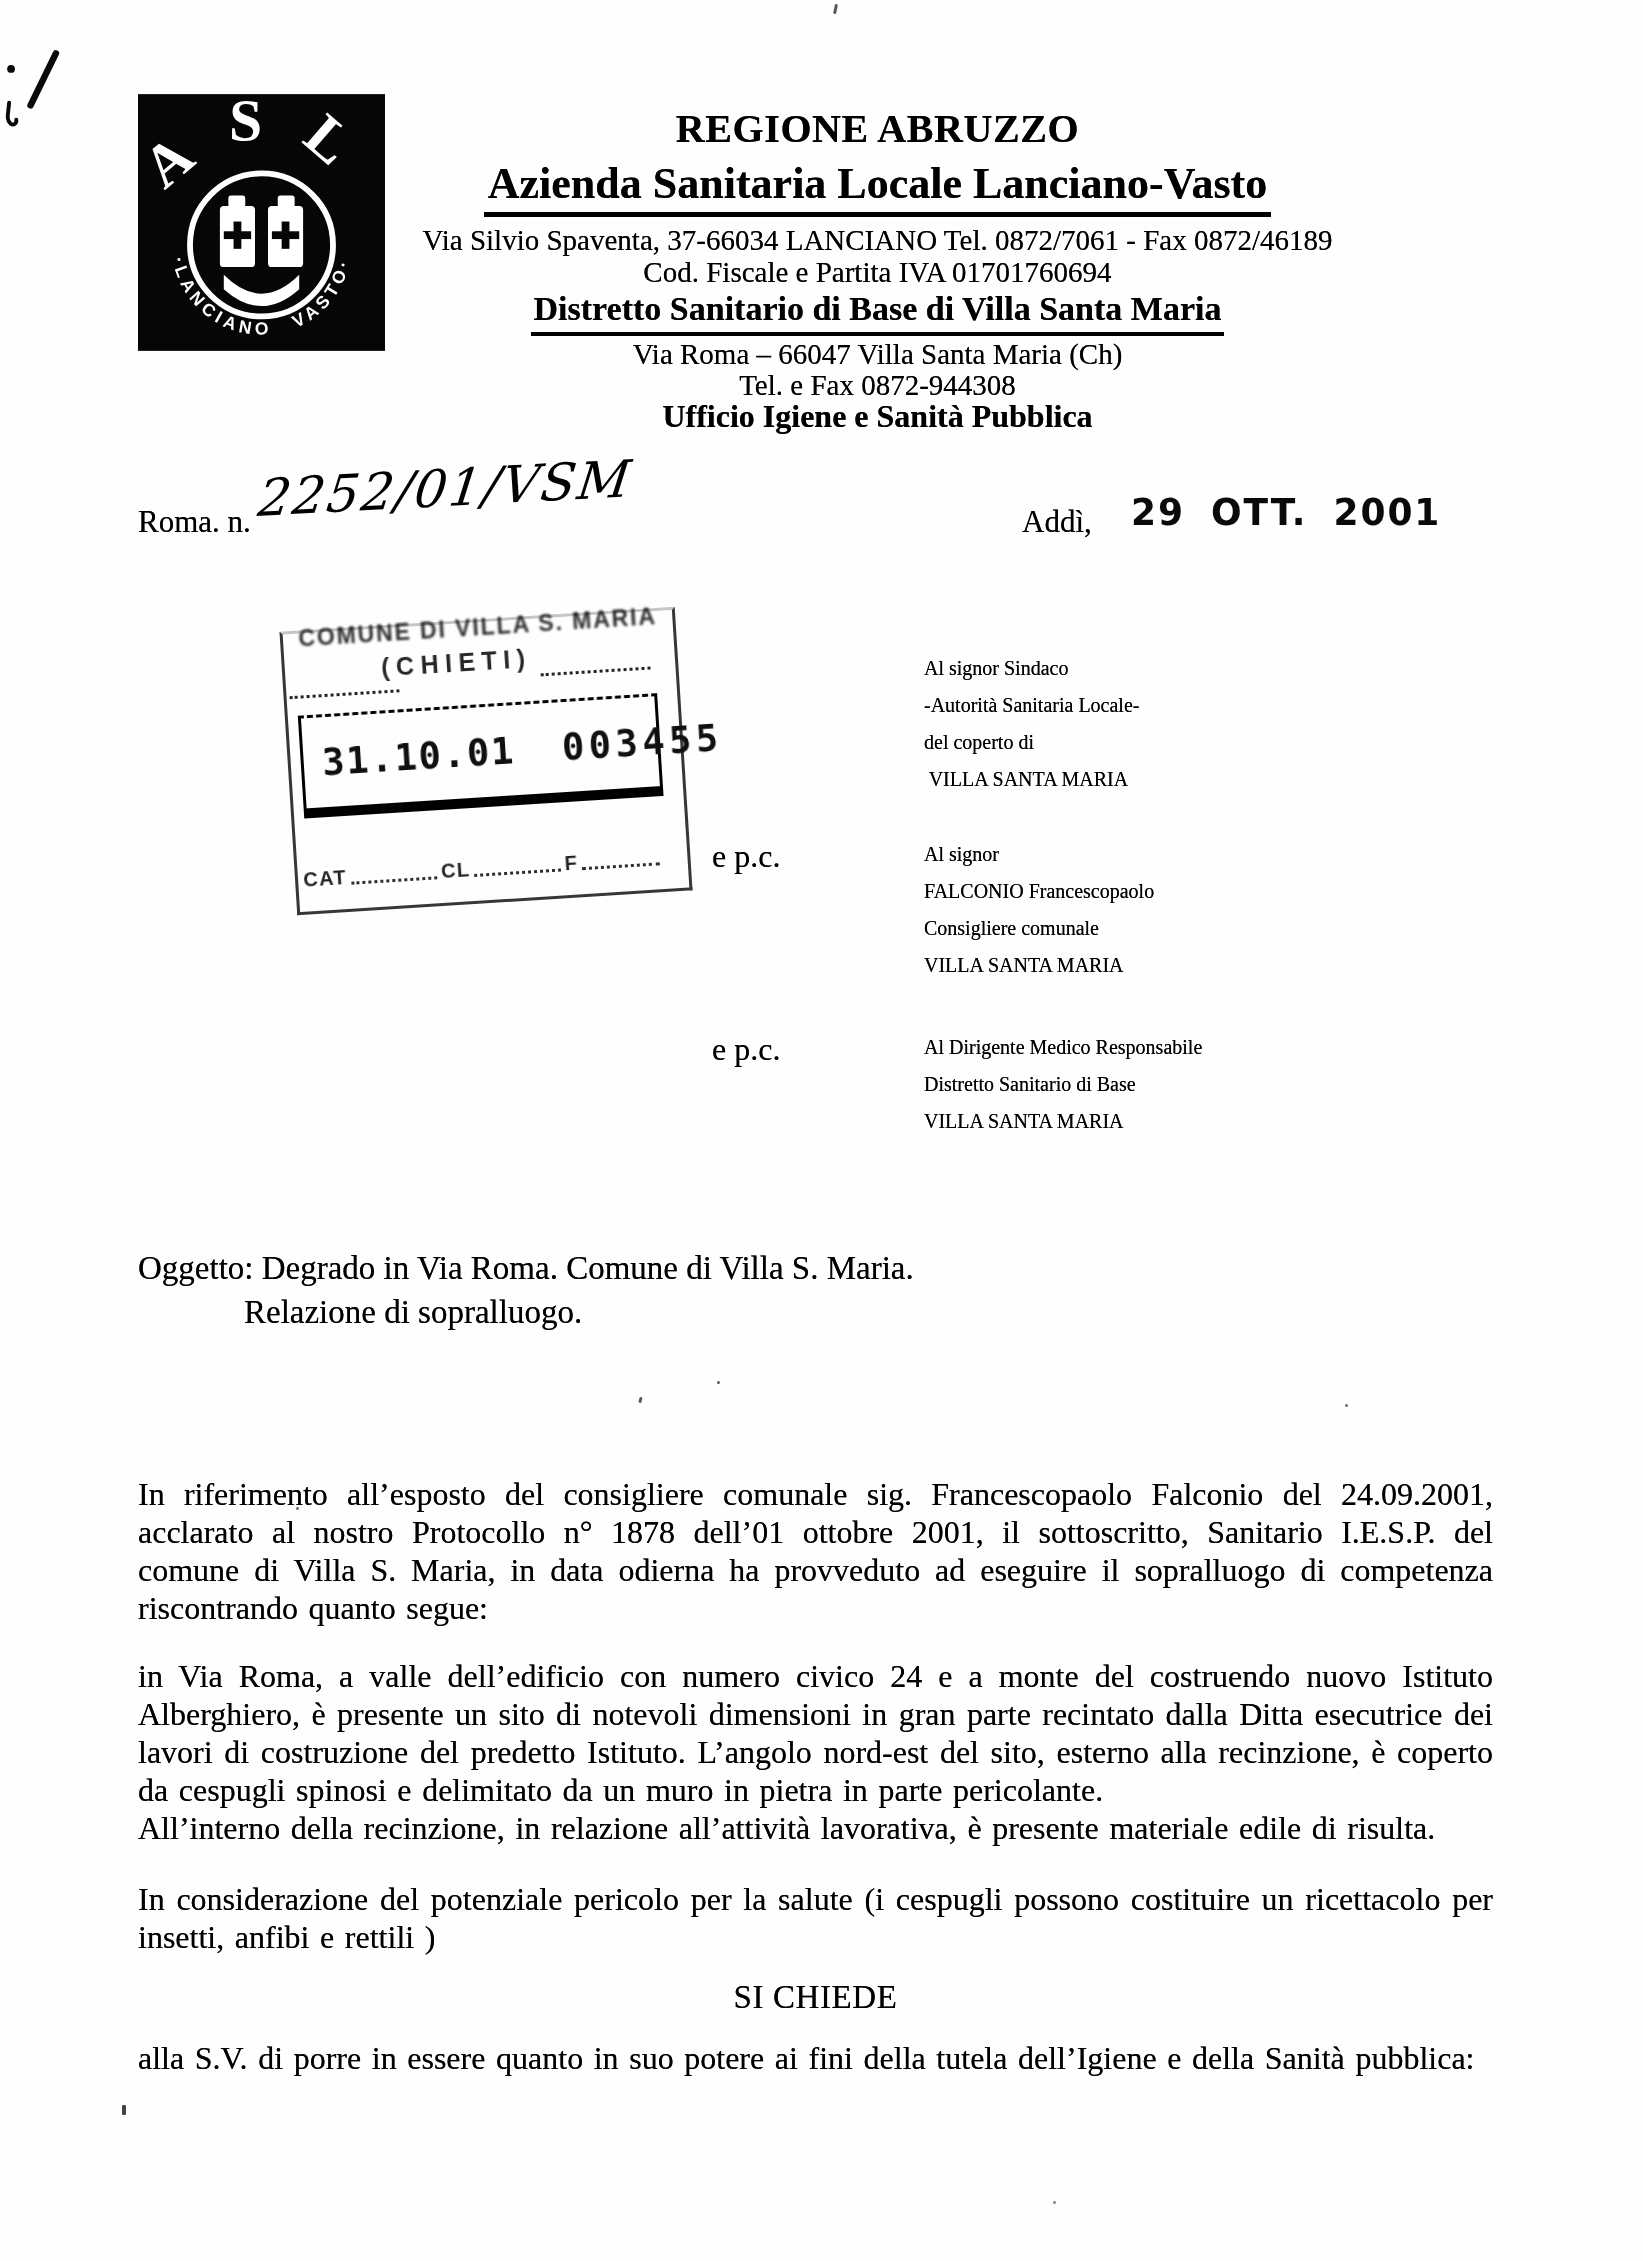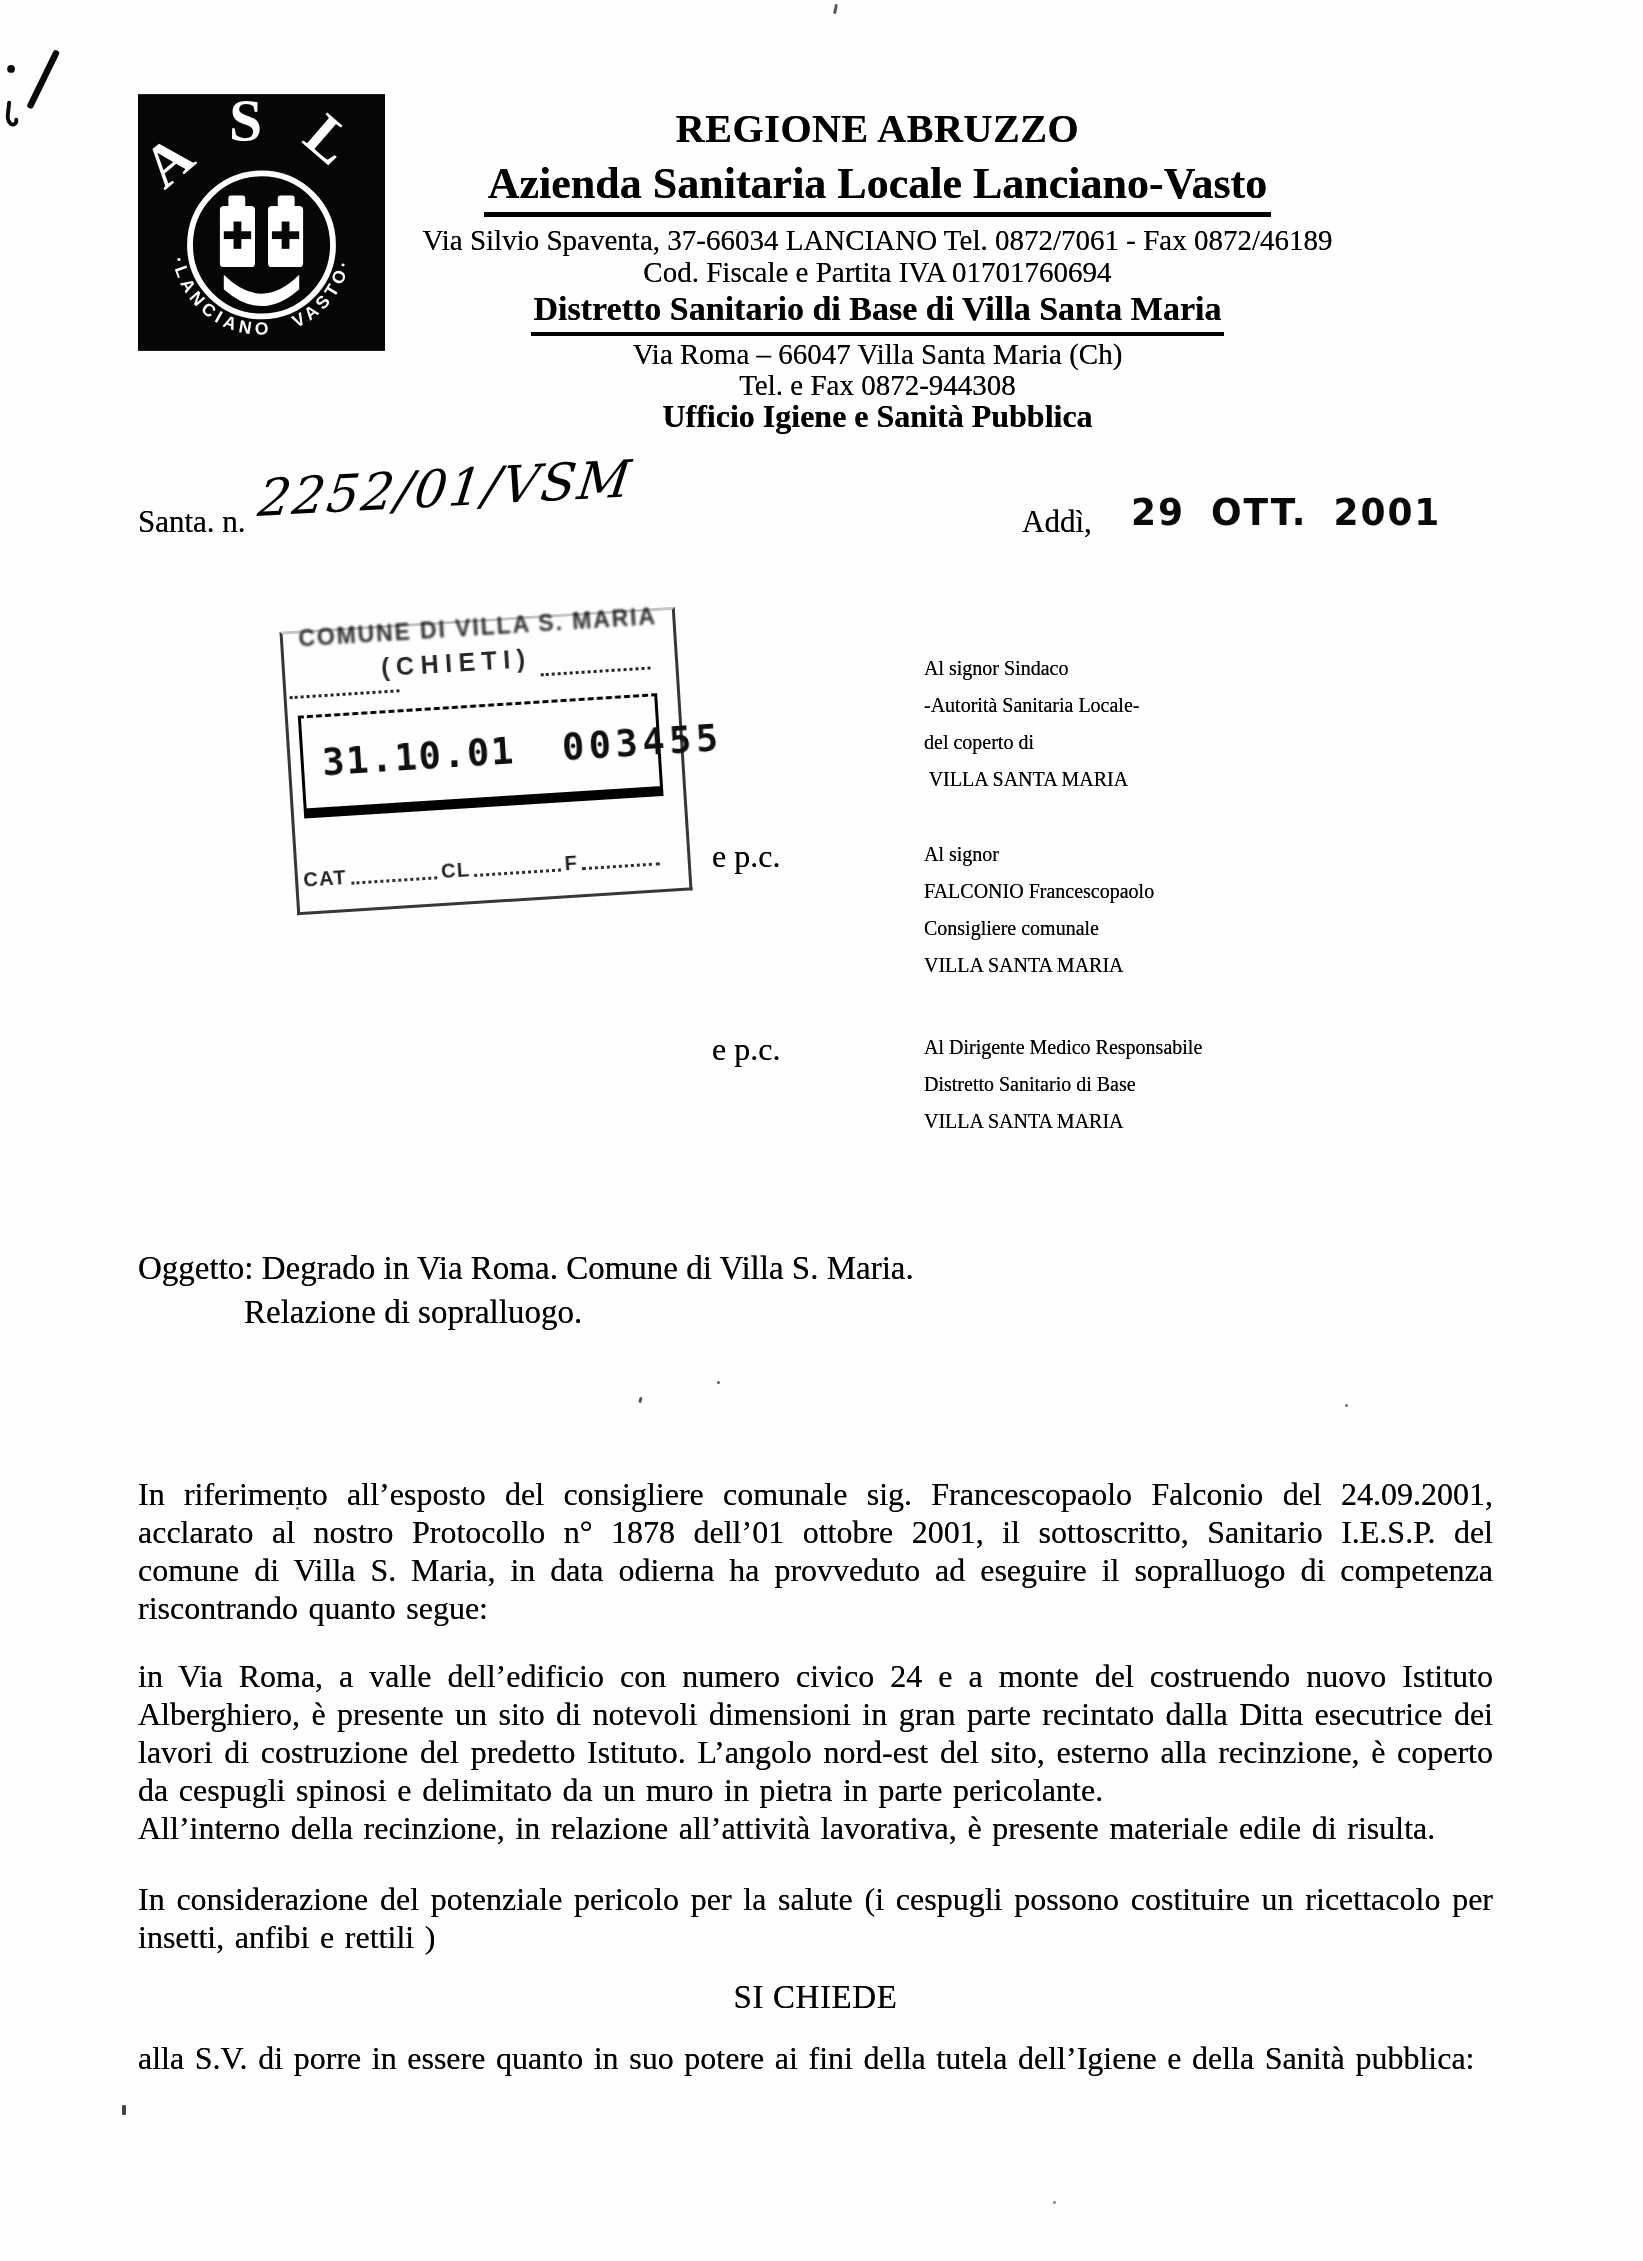--- a/index.html
+++ b/index.html
@@ -148,21 +148,21 @@
     <div class="h-company txt"><span class="ul">Azienda Sanitaria Locale Lanciano-Vasto</span></div>
     <div class="h-addr txt">Via Silvio Spaventa, 37-66034 LANCIANO Tel. 0872/7061 - Fax 0872/46189</div>
     <div class="h-vat txt">Cod. Fiscale e Partita IVA 01701760694</div>
     <div class="h-district txt"><span class="ul">Distretto Sanitario di Base di Villa Santa Maria</span></div>
     <div class="h-daddr txt">Via Roma – 66047 Villa Santa Maria (Ch)</div>
     <div class="h-phone txt">Tel. e Fax  0872-944308</div>
   </div>
 
   <div class="abs office txt">Ufficio Igiene e Sanità Pubblica</div>
 
-  <div class="abs prot-label txt">Santa. n.</div>
+  <div class="abs prot-label txt">Roma. n.</div>
   <div class="abs handwriting">2252/01/VSM</div>
   <div class="abs addi-label txt">Addì,</div>
   <div class="abs date-stamp">29 OTT. 2001</div>
 
   <div class="abs stamp">
     <div class="stamp-muni">COMUNE DI VILLA S. MARIA</div>
     <div class="stamp-prov">(CHIETI)</div>
     <div class="stamp-dots-l"></div>
     <div class="stamp-dots-r"></div>
     <div class="stamp-box">

